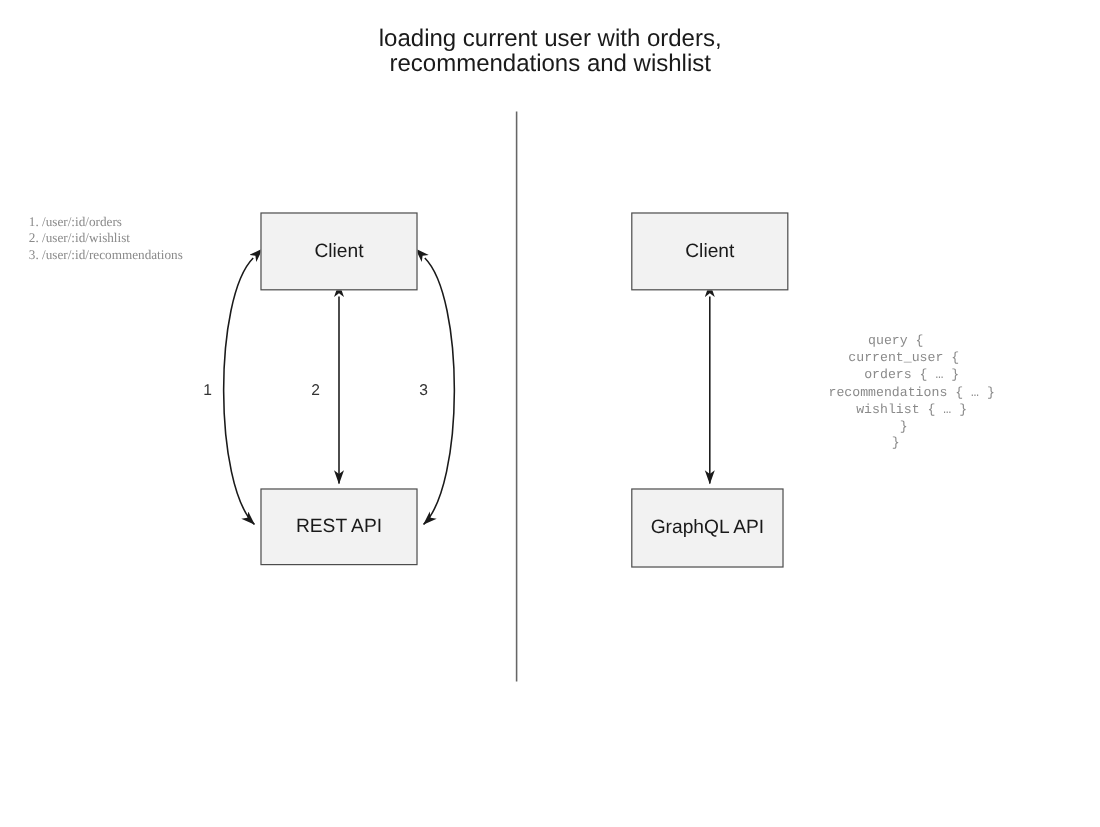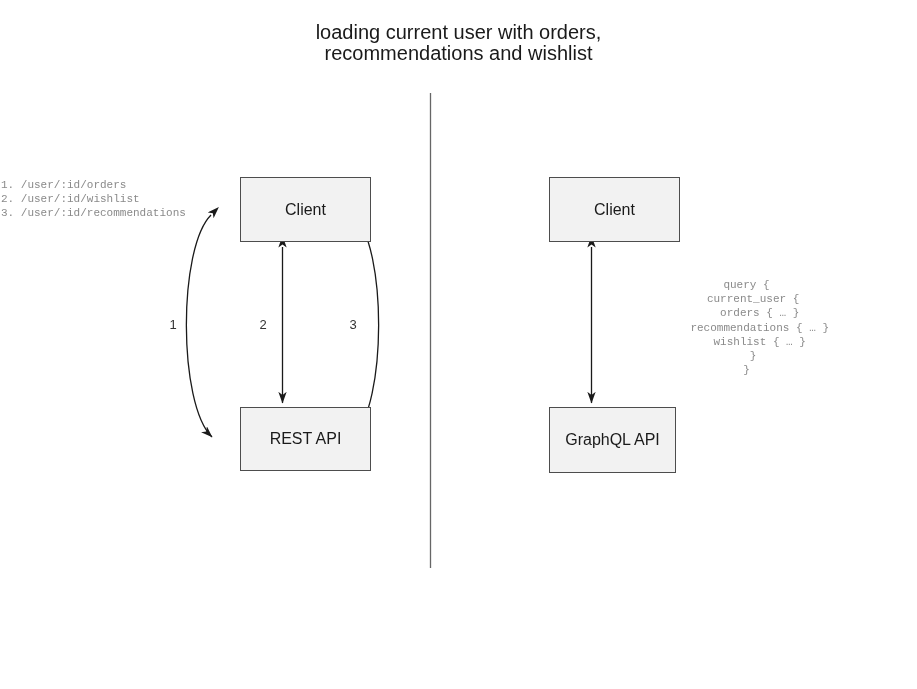--- a/index.html
+++ b/index.html
@@ -36,21 +36,20 @@
   .node {
     position: absolute;
     box-sizing: border-box;
     background: #f2f2f2;
     border: 1.4px solid #4d4d4d;
     display: flex;
     align-items: center;
     justify-content: center;
     font-size: 16px;
     color: #1a1a1a;
-    margin-left: 23px;
   }
   #node-client-rest  { left: 217px; top: 177px; width: 131px; height: 65px; }
   #node-rest-api     { left: 217px; top: 407px; width: 131px; height: 64px; }
   #node-client-gql   { left: 526px; top: 177px; width: 131px; height: 65px; }
   #node-graphql-api  { left: 526px; top: 407px; width: 127px; height: 66px; }
   .edge-label {
     position: absolute;
     font-size: 13px;
     color: #333333;
     text-align: center;
@@ -60,21 +59,21 @@
   #edge-label-2 { left: 253px; top: 317px; }
   #edge-label-3 { left: 343px; top: 317px; }
   .code-block {
     position: absolute;
     font-family: "Liberation Mono", "DejaVu Sans Mono", monospace;
     font-size: 11px;
     line-height: 14.2px;
     color: #8a8a8a;
     white-space: pre;
   }
-  #rest-endpoint-list { left: 1px; top: 178px; }
+  #rest-endpoint-list { left: 24px; top: 178px; font-family: Liberation Serif, serif; }
   #graphql-query      { left: 664px; top: 278px; text-align: center; }
 </style>
 </head>
 <body>
 
 <svg id="canvas" viewBox="0 0 917 689">
   <defs>
     <marker id="arrow-end" markerWidth="10" markerHeight="10" refX="8.6" refY="3.2" orient="auto" markerUnits="strokeWidth">
       <path d="M0,0 L9,3.2 L0,6.4 L2.4,3.2 z" fill="#1a1a1a"></path>
     </marker>

